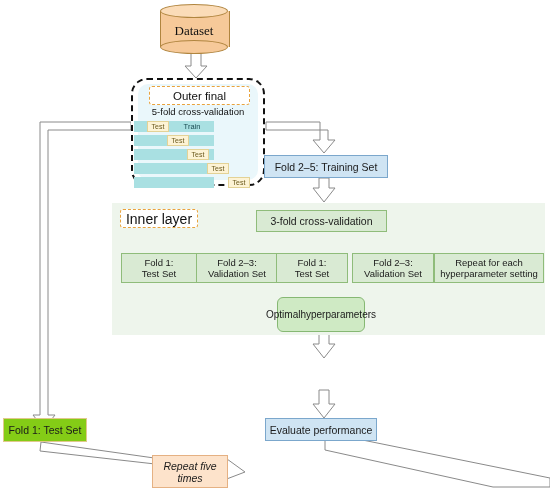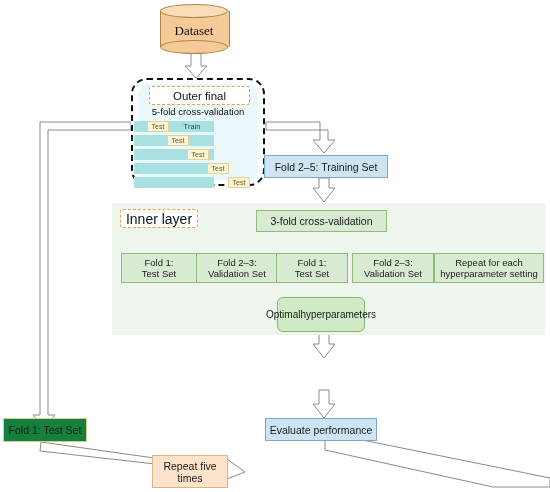--- a/index.html
+++ b/index.html
@@ -37,22 +37,22 @@
   .trainlbl{position:absolute;height:11px;display:flex;align-items:center;justify-content:center;
             font-size:7.5px;color:#1a4b52;}
 
   
   .box{position:absolute;box-sizing:border-box;display:flex;align-items:center;
        justify-content:center;text-align:center;padding:2px 3px;}
   .blue{background:#cfe4f3;border:1px solid #7ba7cc;font-size:10.5px;}
   .green{background:#d9ead3;border:1px solid #8fbc7a;font-size:9.5px;}
   .greenrnd{background:#cfeac4;border:1px solid #86b873;border-radius:6px;font-size:10px;}
   .red{background:#f9d2d2;border:1px solid #d99a9a;font-size:10.5px;}
-  .tan{background:#15803d;border:1px solid #e0c98c;font-size:10.5px;}
-  .peach{background:#fde3cb;border:1px solid #e5b183;font-size:10.5px;}
+  .tan{background:#84cc16;border:1px solid #e0c98c;font-size:10.5px;}
+  .peach{background:#fde3cb;border:1px solid #e5b183;font-size:10.5px;font-style:italic;}
 
   
   .innerpanel{position:absolute;left:112px;top:203px;width:433px;height:132px;
               background:#eef5ec;}
   .innerlabel{position:absolute;left:120px;top:209px;width:76px;height:17px;
               border:1px dashed #e8a33d;border-radius:3px;background:#ffffff;
               display:flex;align-items:center;justify-content:center;font-size:14px;color:#111;}
 </style>
 </head>
 <body>

